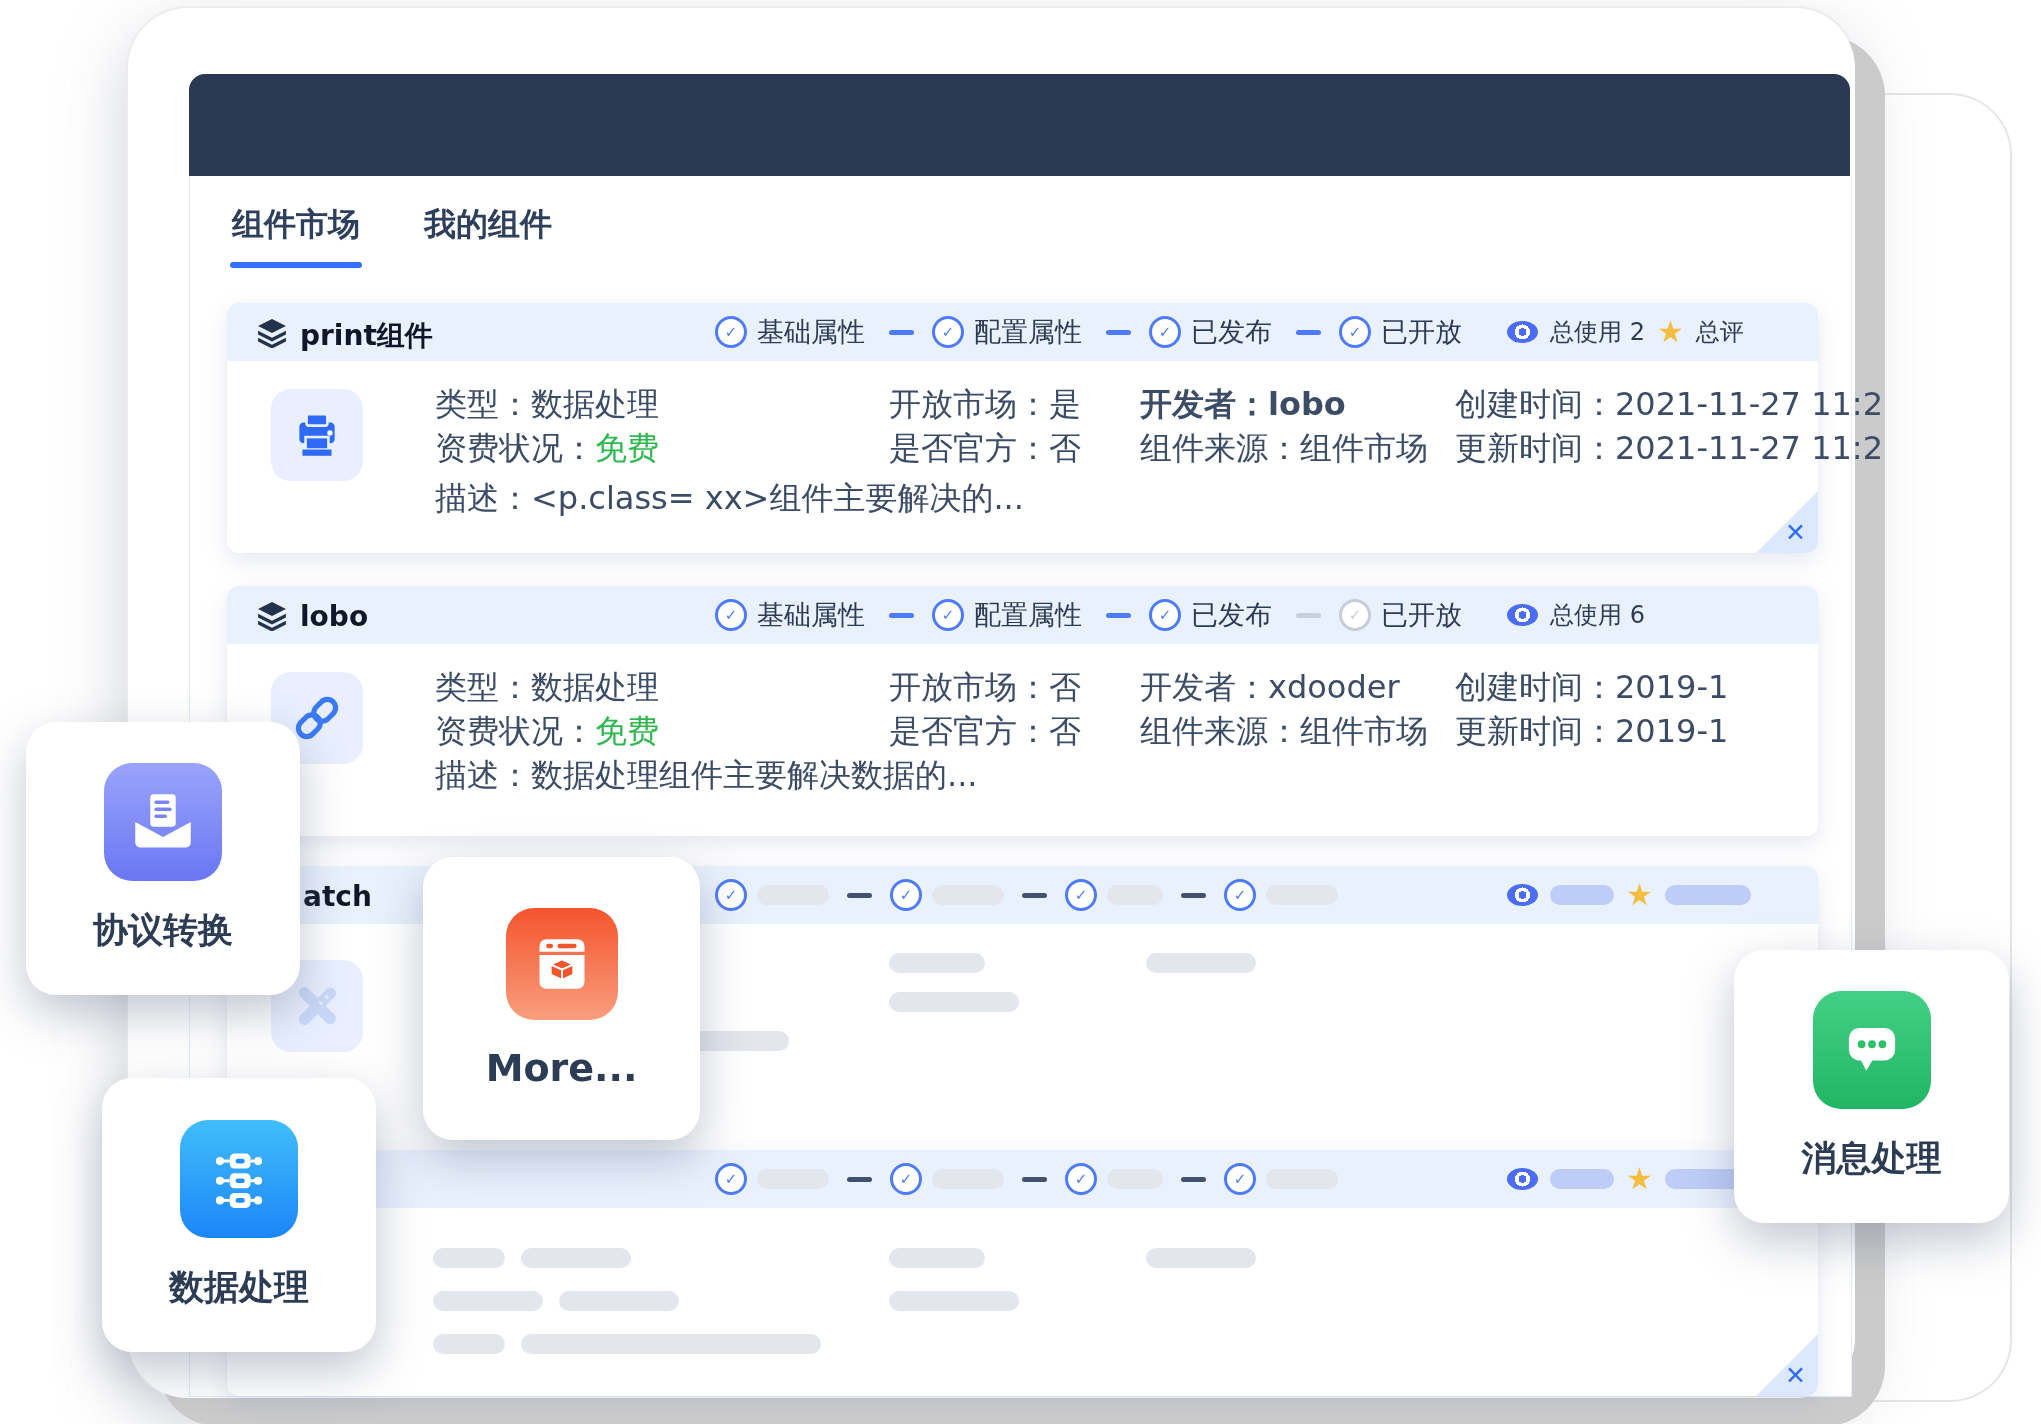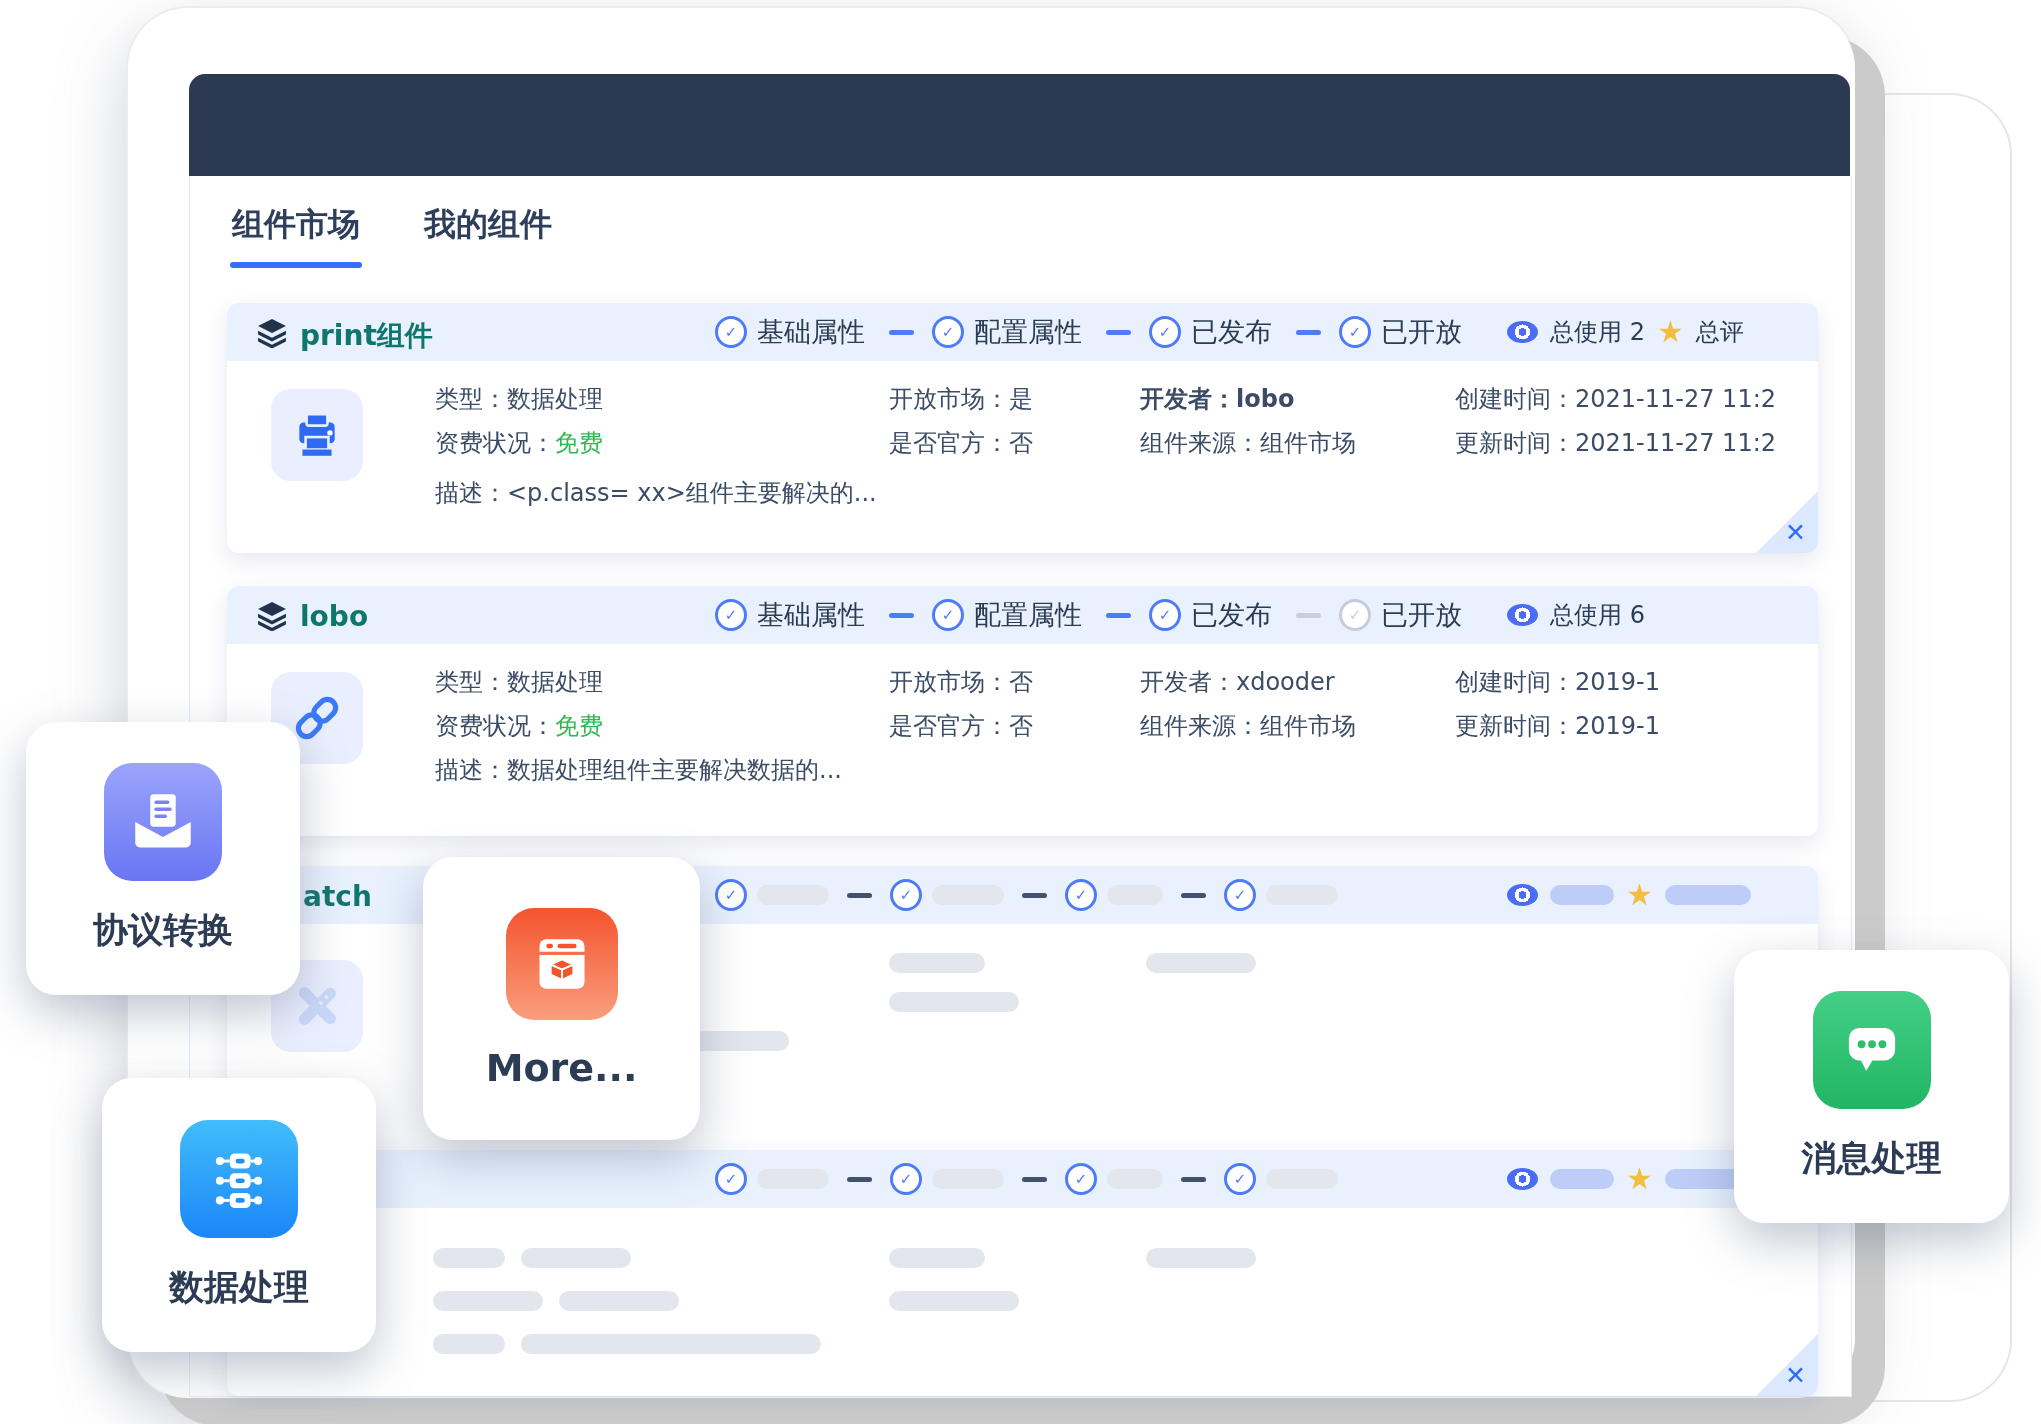--- a/index.html
+++ b/index.html
@@ -16,42 +16,42 @@
   .light{position:absolute;top:112px;width:27px;height:27px;border-radius:50%;}
   .b-body{left:189px;top:176px;width:1661px;height:1220px;background:#fff;
           border:1px solid #e3ebfa;border-top:none;z-index:3;}
   
   .tab{position:absolute;top:203px;font-size:32px;font-weight:bold;color:#2e3f5c;z-index:4;cursor:pointer;}
   .tab-underline{left:230px;top:262px;width:132px;height:6px;border-radius:3px;background:#3370ff;z-index:4;}
   
   .card{position:absolute;left:227px;width:1591px;border-radius:12px;background:#fff;z-index:4;
         box-shadow:0 8px 22px rgba(140,152,185,.22);}
   .card-head{position:relative;height:58px;background:#e9f1fe;border-radius:12px 12px 0 0;}
-  .card-title{position:absolute;left:73px;top:14px;font-size:28px;font-weight:bold;color:#0f766e;}
+  .card-title{position:absolute;left:73px;top:14px;font-size:28px;font-weight:bold;color:#0f172a;}
   .layers{position:absolute;left:30px;top:15px;}
   .steps{position:absolute;left:488px;top:0;height:58px;display:flex;align-items:center;gap:10px;}
   .chk{width:26px;height:26px;border-radius:50%;border:3px solid #4e7bf7;color:#4e7bf7;background:#fff;
        display:flex;align-items:center;justify-content:center;font-size:15px;font-weight:bold;flex:none;}
   .chk::after{content:"✓";}
   .chk.grey{border-color:#c6cdd9;color:#c6cdd9;}
   .step-label{font-size:27px;color:#2c3c55;margin-right:6px;white-space:nowrap;}
   .dash{width:25px;height:5px;border-radius:3px;background:#4e7bf7;margin:0 8px;flex:none;}
   .dash.grey{background:#c9d0dc;}
   .dash.dark{background:#44516e;}
   .meta{position:absolute;left:1280px;top:0;height:58px;display:flex;align-items:center;gap:12px;}
   .eye{width:31px;height:22px;border-radius:50%;flex:none;
        background:radial-gradient(circle,#4b6cf5 0 4px,#fff 4px 7.5px,#4b6cf5 7.5px);}
   .star{color:#f3bd3f;font-size:30px;line-height:1;}
   .meta-label{font-size:24px;color:#2c3c55;white-space:nowrap;}
   .pill{height:20px;border-radius:10px;background:#e3e6ec;flex:none;}
   .pill.blue{background:#bdcdf8;}
   .card-body{position:relative;}
   .icon-sq{position:absolute;left:44px;width:92px;height:92px;border-radius:20px;background:#e9effe;
            display:flex;align-items:center;justify-content:center;}
-  .frow{position:absolute;font-size:24px;color:#3c4c66;white-space:nowrap;}
+  .frow{position:absolute;font-size:32px;color:#3c4c66;white-space:nowrap;}
   .green{color:#2fb84f;}
   .fold{position:absolute;right:0;bottom:0;width:0;height:0;
         border-bottom:62px solid #dbe8fd;border-left:62px solid transparent;border-radius:0 0 12px 0;}
   .xbtn{position:absolute;right:12px;bottom:6px;font-size:25px;font-weight:bold;color:#2e6bf6;cursor:pointer;z-index:2;}
   .skrow{position:absolute;display:flex;gap:16px;}
   
   .fc{position:absolute;background:#fff;border-radius:30px;z-index:10;display:flex;flex-direction:column;
       align-items:center;justify-content:center;gap:26px;box-shadow:0 18px 48px rgba(95,105,135,.38);cursor:pointer;}
   .fc-icon{width:118px;height:118px;border-radius:28px;display:flex;align-items:center;justify-content:center;}
   .fc-label{font-size:35px;font-weight:bold;color:#2c3c55;}

